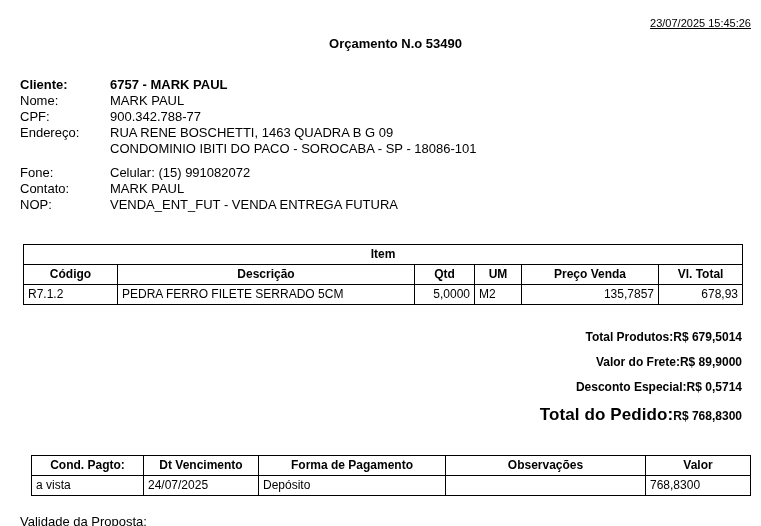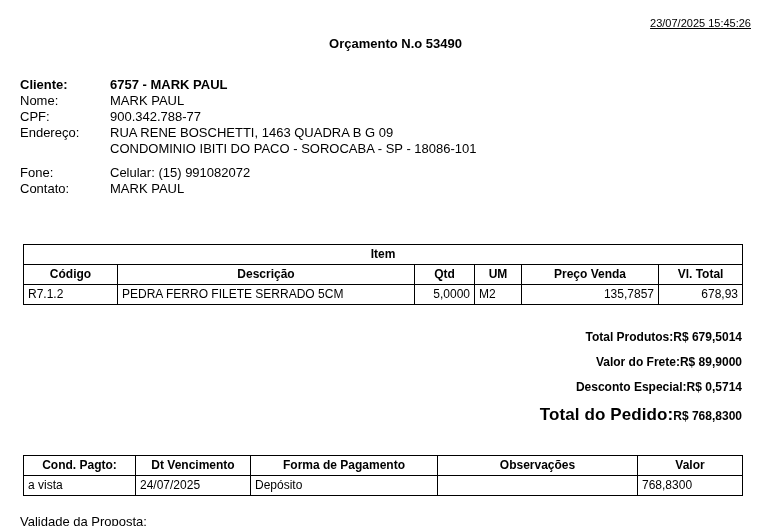--- a/index.html
+++ b/index.html
@@ -135,21 +135,21 @@
     letter-spacing: 0.1px;
   }
   .total-row.grand .total-value {
     font-size: 12px;
   }
 
   
   .payment-table {
     position: absolute;
     top: 455px;
-    left: 23px;
+    left: 31px;
     width: 719px;
     border-collapse: collapse;
     font-size: 12px;
     table-layout: fixed;
   }
   .payment-table th,
   .payment-table td {
     border: 1px solid #000000;
     padding: 2px 4px;
     line-height: 15px;
@@ -206,20 +206,24 @@
     <span class="cust-value">CONDOMINIO IBITI DO PACO - SOROCABA - SP - 18086-101</span>
   </div>
   <div class="cust-spacer"></div>
   <div class="cust-row">
     <span class="cust-label">Fone:</span>
     <span class="cust-value">Celular: (15) 991082072</span>
   </div>
   <div class="cust-row">
     <span class="cust-label">Contato:</span>
     <span class="cust-value">MARK PAUL</span>
+  </div>
+  <div class="cust-row">
+    <span class="cust-label">NOP:</span>
+    <span class="cust-value">VENDA_ENT_FUT - VENDA ENTREGA FUTURA</span>
   </div>
 </div>
 
 <table class="item-table">
   <colgroup>
     <col class="col-codigo">
       <col class="col-desc">
       <col class="col-qtd">
     <col class="col-um">
       <col class="col-preco">

